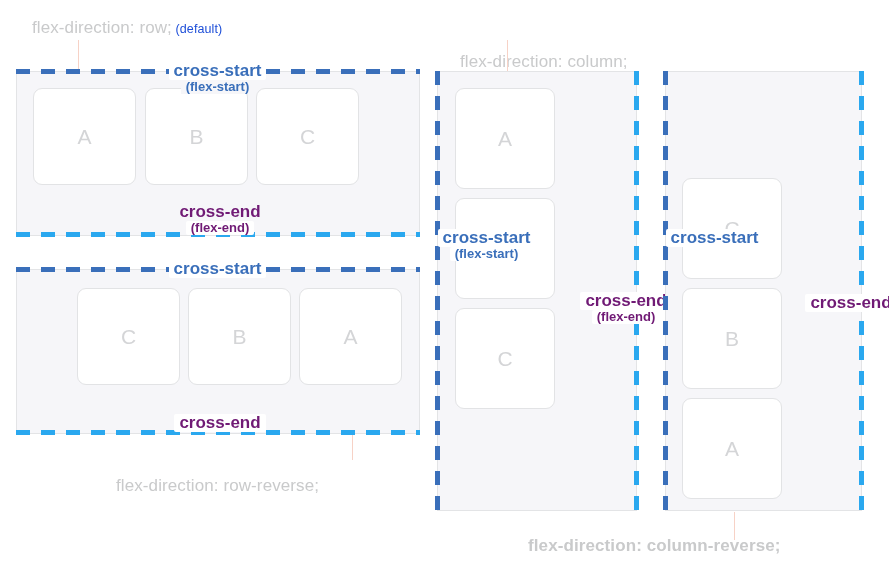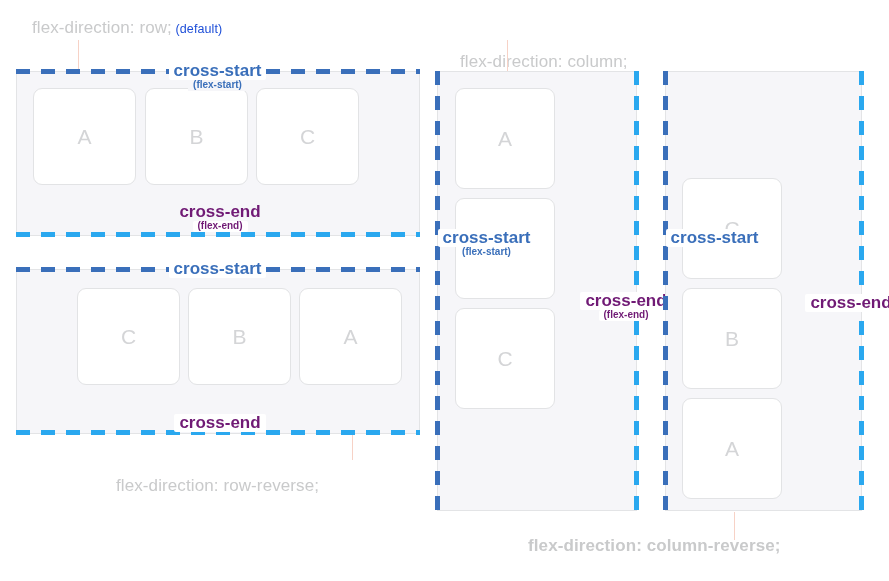--- a/index.html
+++ b/index.html
@@ -91,21 +91,21 @@
     text-align: center;
     line-height: 1.08;
   }
   .axis-label .main {
     display: block;
     font-size: 17px;
     font-weight: 700;
   }
   .axis-label .sub {
     display: block;
-    font-size: 10px;
+    font-size: 13px;
     font-weight: 700;
   }
   .lbl-start .main, .lbl-start .sub { color: #3a6fba; }
   .lbl-end   .main, .lbl-end   .sub { color: #701a75; }
 
   
   .halo {
     background: #ffffff;
     padding: 0 5px;
     display: inline-block;

